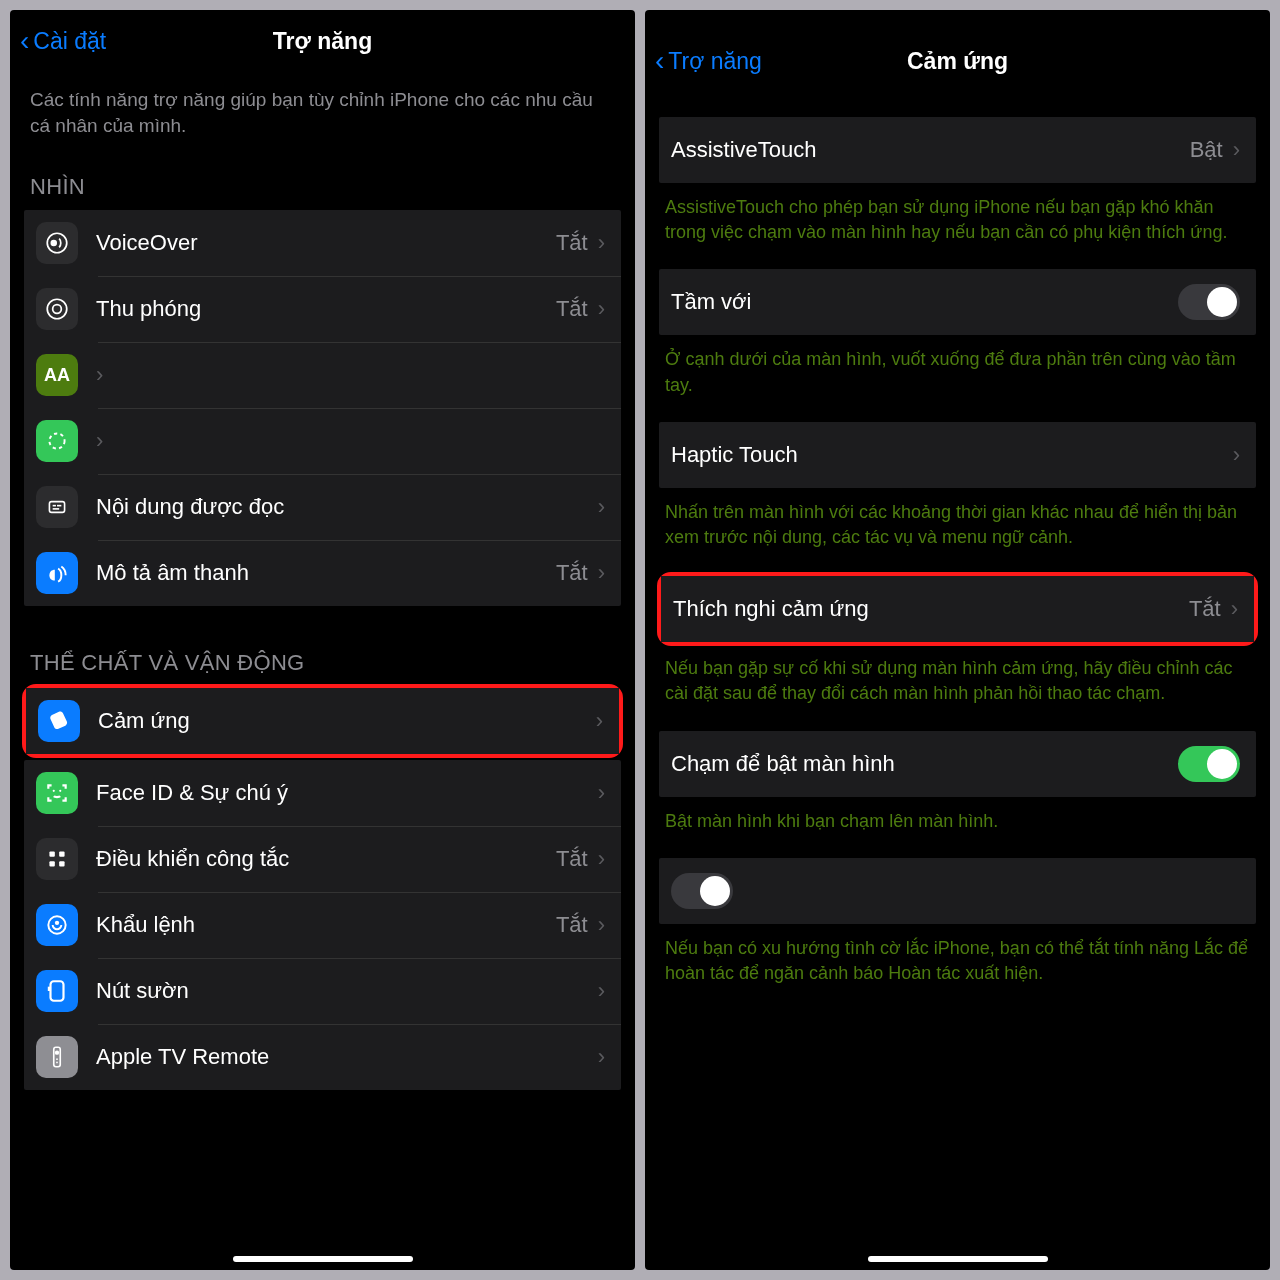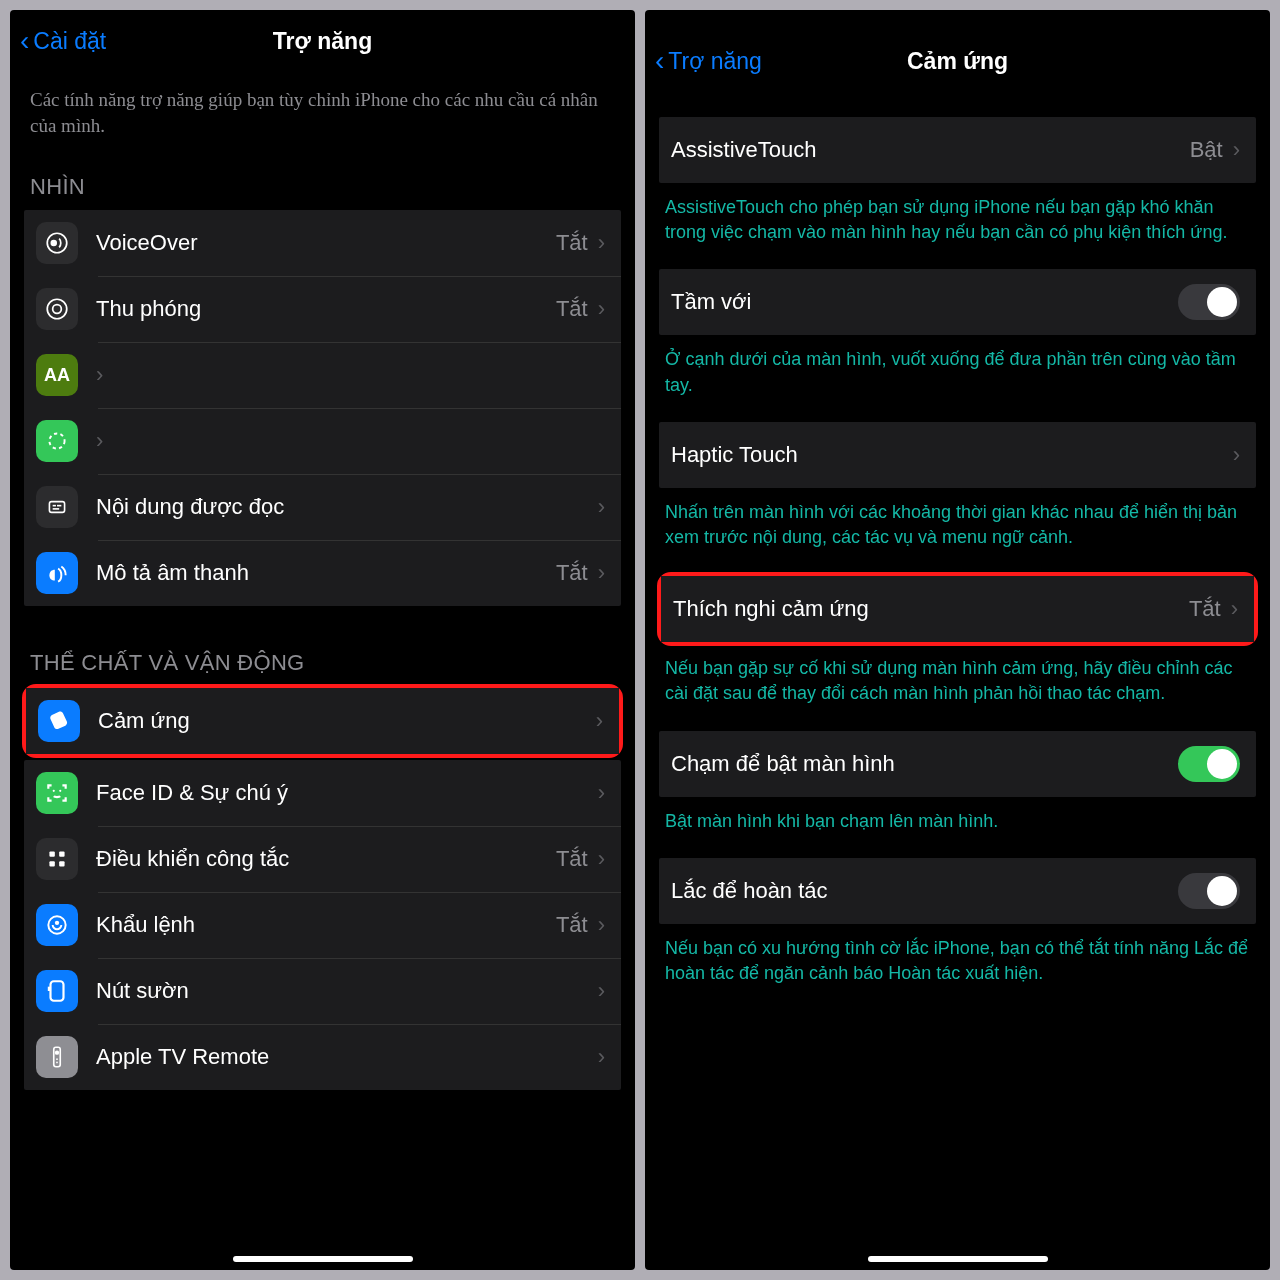--- a/index.html
+++ b/index.html
@@ -47,21 +47,20 @@
     font-size: 23px;
     font-weight: 600;
     pointer-events: none;
   }
   .content { padding: 0 14px; }
   .intro {
     color: #8d8d92;
     font-size: 19px;
     line-height: 1.35;
     padding: 18px 6px 28px 6px;
-    font-family: Liberation Serif, serif;
   }
   .section-header {
     color: #8d8d92;
     font-size: 22px;
     padding: 8px 6px 10px 6px;
     letter-spacing: 0.3px;
   }
   .group {
     background: #1c1c1e;
     border-radius: 2px;
@@ -101,21 +100,21 @@
   .row-value {
     color: #8d8d92;
     font-size: 22px;
     margin-right: 10px;
   }
   .chevron {
     color: #5a5a5e;
     font-size: 22px;
   }
   .footer-text {
-    color: #14b8a6;
+    color: #4d7c0f;
     font-size: 18px;
     line-height: 1.4;
     padding: 12px 6px 24px 6px;
   }
   .highlight {
     border: 4px solid #ff1a1a;
     border-radius: 14px;
     margin: -2px -2px;
     padding: 0;
   }
@@ -378,21 +377,20 @@
         <div class="row-label">Chạm để bật màn hình</div>
         <div class="switch on">
             <div class="knob"></div>
           </div>
       </div>
     </div>
     <div class="footer-text">Bật màn hình khi bạn chạm lên màn hình.</div>
 
     <div class="group">
       <div class="row no-icon">
-        <div class="row-label">Lắc để hoàn tác</div>
         <div class="switch off">
             <div class="knob"></div>
           </div>
       </div>
     </div>
     <div class="footer-text" style="padding-bottom:8px">Nếu bạn có xu hướng tình cờ lắc iPhone, bạn có thể tắt tính năng Lắc để hoàn tác để ngăn cảnh báo Hoàn tác xuất hiện.</div>
   </div>
   <div class="home-ind"></div>
 </div>
 

